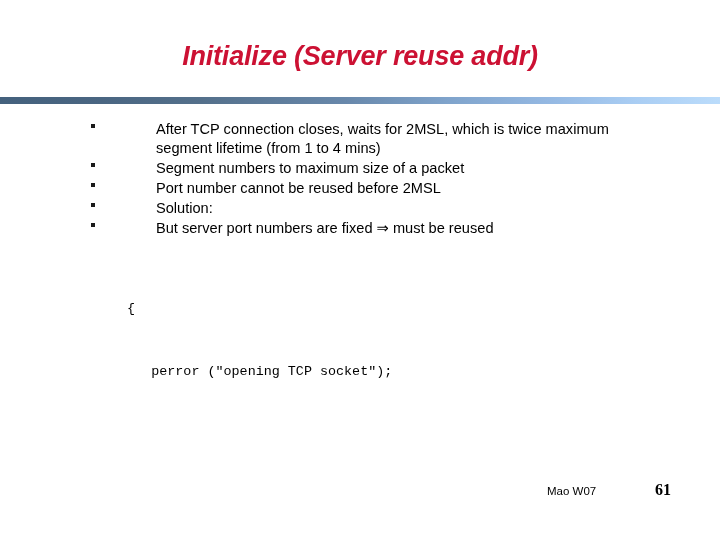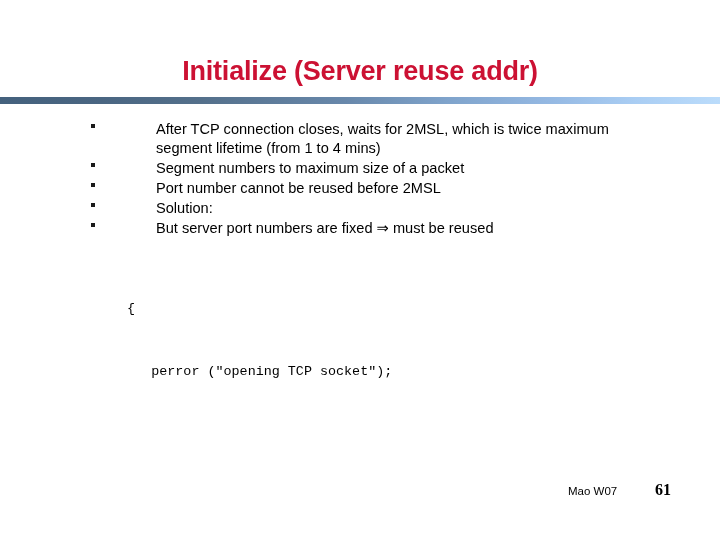--- a/index.html
+++ b/index.html
@@ -18,31 +18,32 @@
   .slide {
     position: relative;
     width: 720px;
     height: 540px;
     background: #ffffff;
   }
 
   
   .slide-title {
     position: absolute;
-    top: 55px;
+    top: 40px;
     left: 0;
     width: 720px;
     text-align: center;
     font-family: "Liberation Sans", sans-serif;
     font-weight: bold;
     font-size: 27px;
     line-height: 32px;
     letter-spacing: -0.2px;
     color: #cc1133;
     white-space: nowrap;
+    font-style: italic;
   }
 
   
   .title-rule {
     position: absolute;
     top: 97px;
     left: 0;
     width: 720px;
     height: 7px;
     background: linear-gradient(to right,
@@ -99,21 +100,21 @@
     white-space: pre;
   }
   .code-line {
     white-space: pre;
     min-height: 21.3px;
   }
 
   
   .footer-author {
     position: absolute;
-    left: 568px;
+    left: 547px;
     top: 485px;
     font-family: "Liberation Sans", sans-serif;
     font-size: 11.5px;
     color: #000000;
     white-space: nowrap;
   }
   .footer-pageno {
     position: absolute;
     left: 655px;
     top: 481px;

